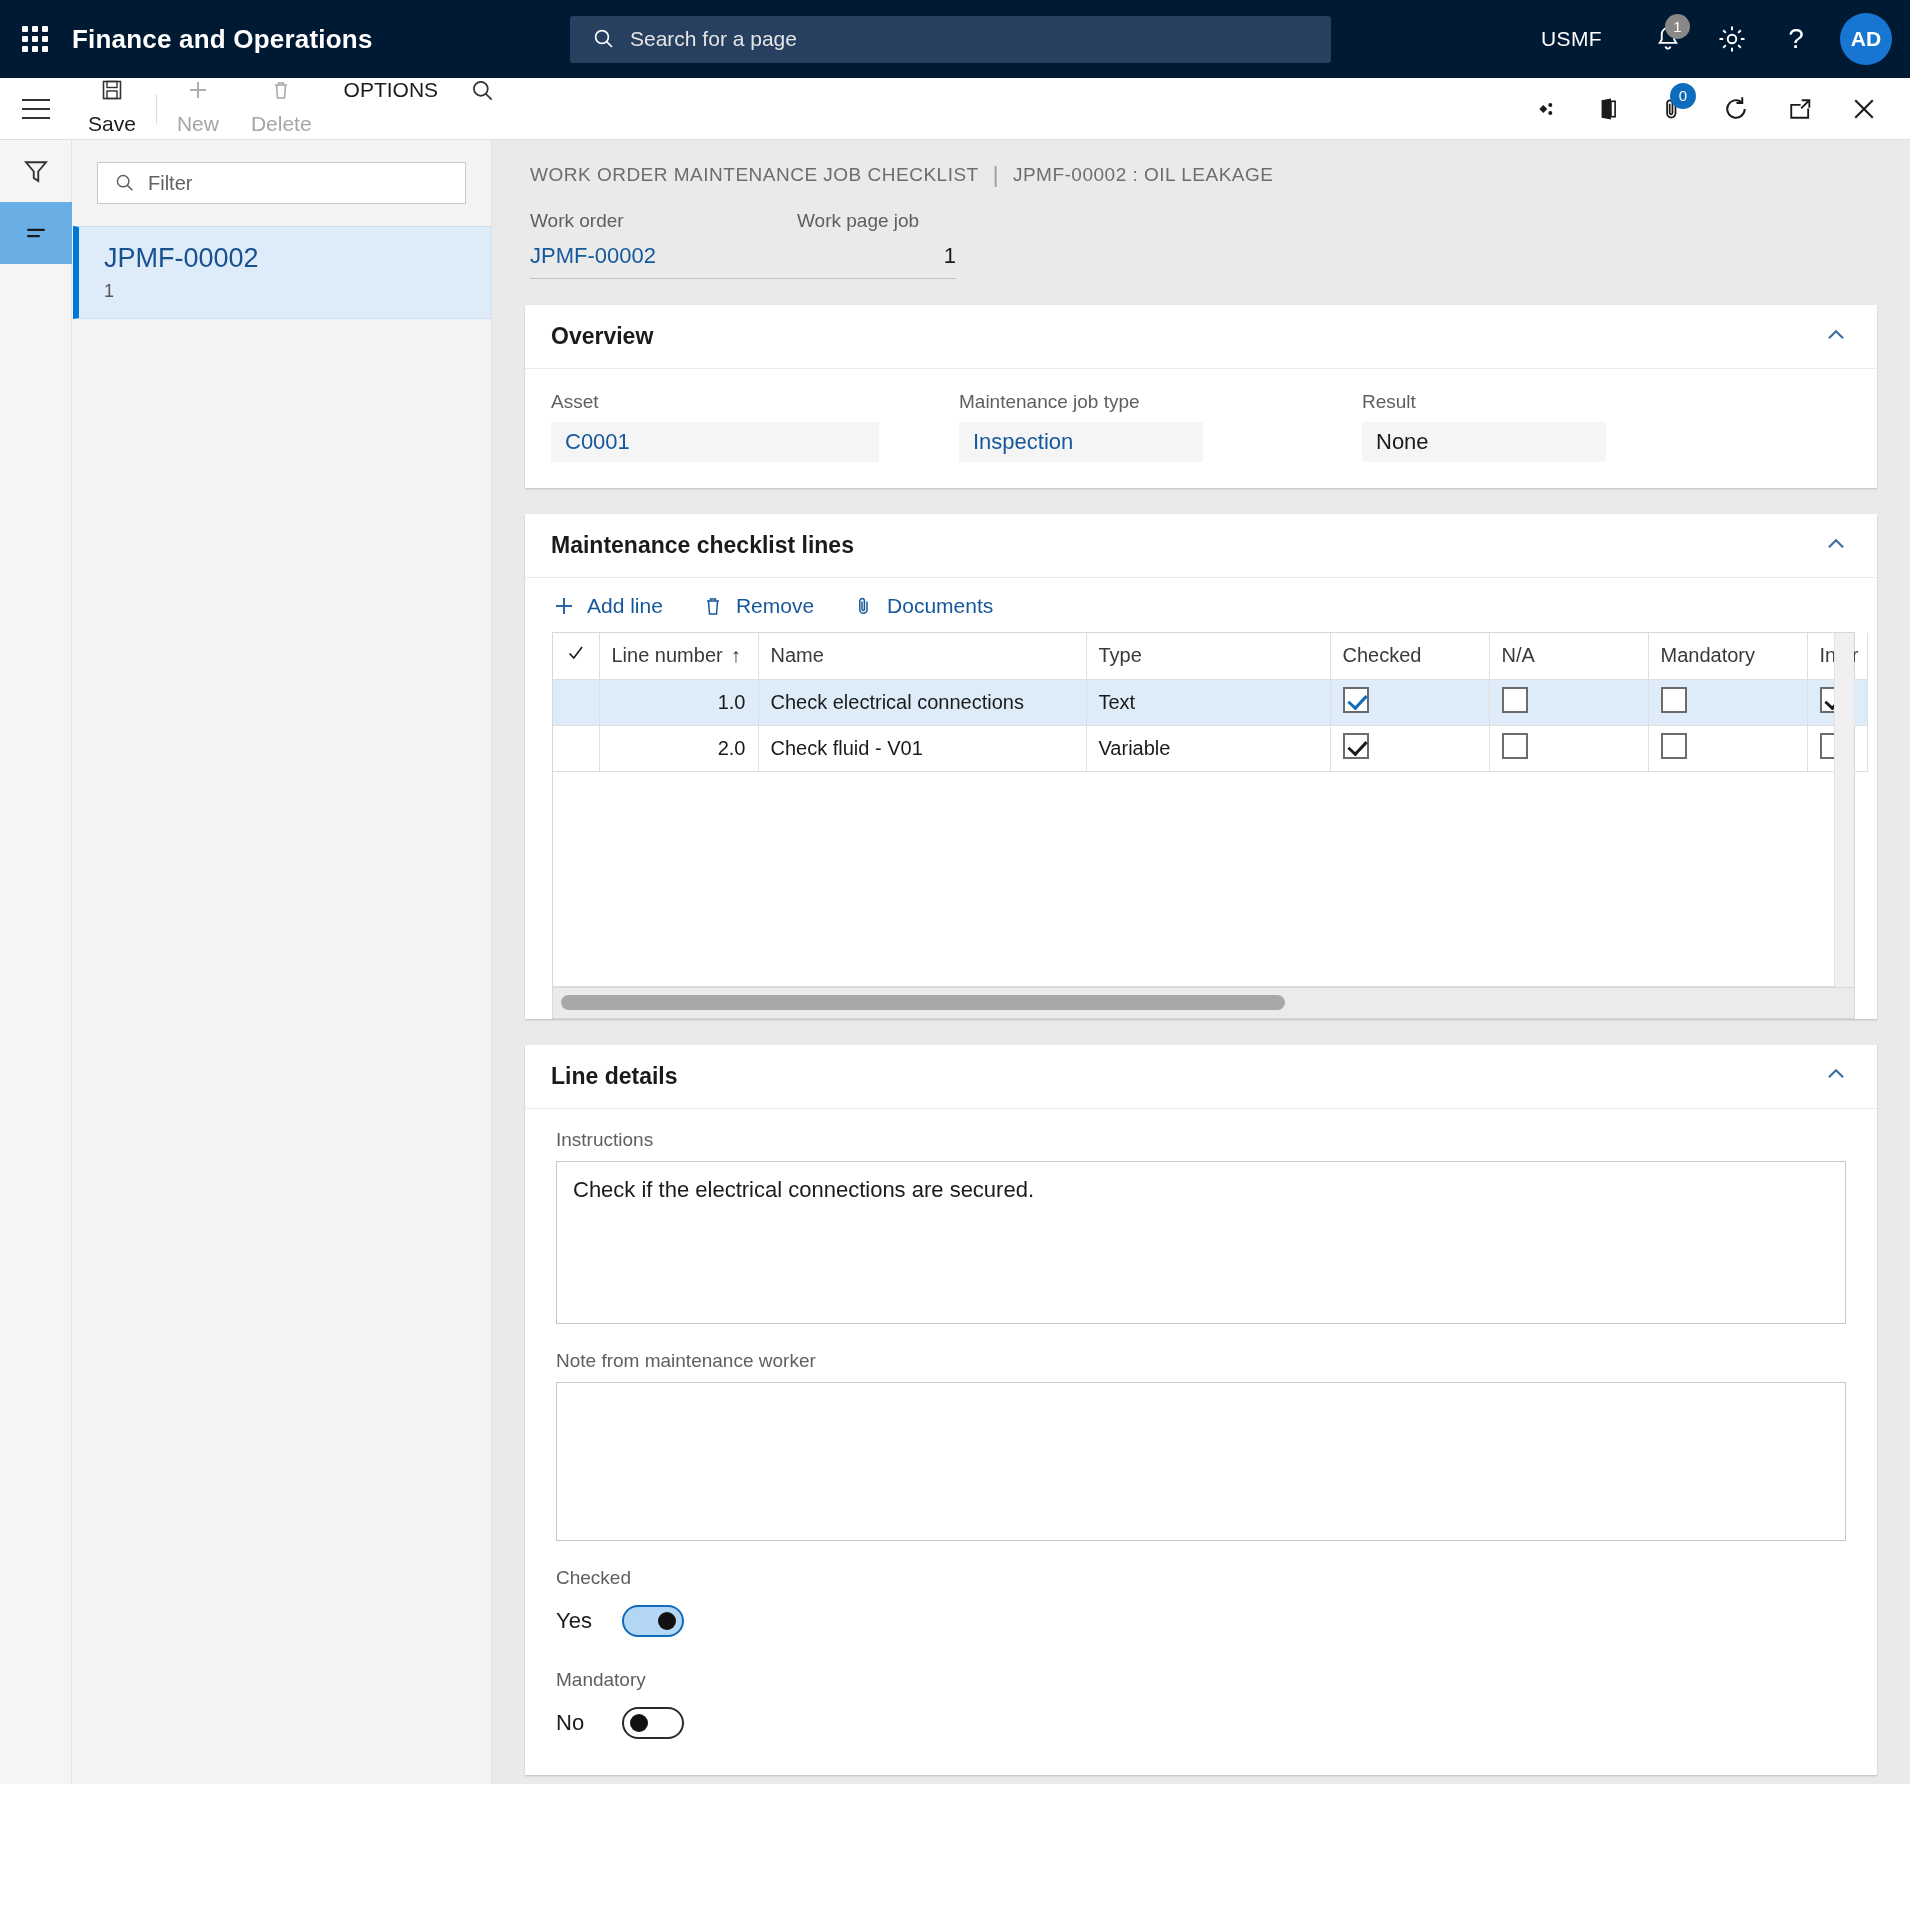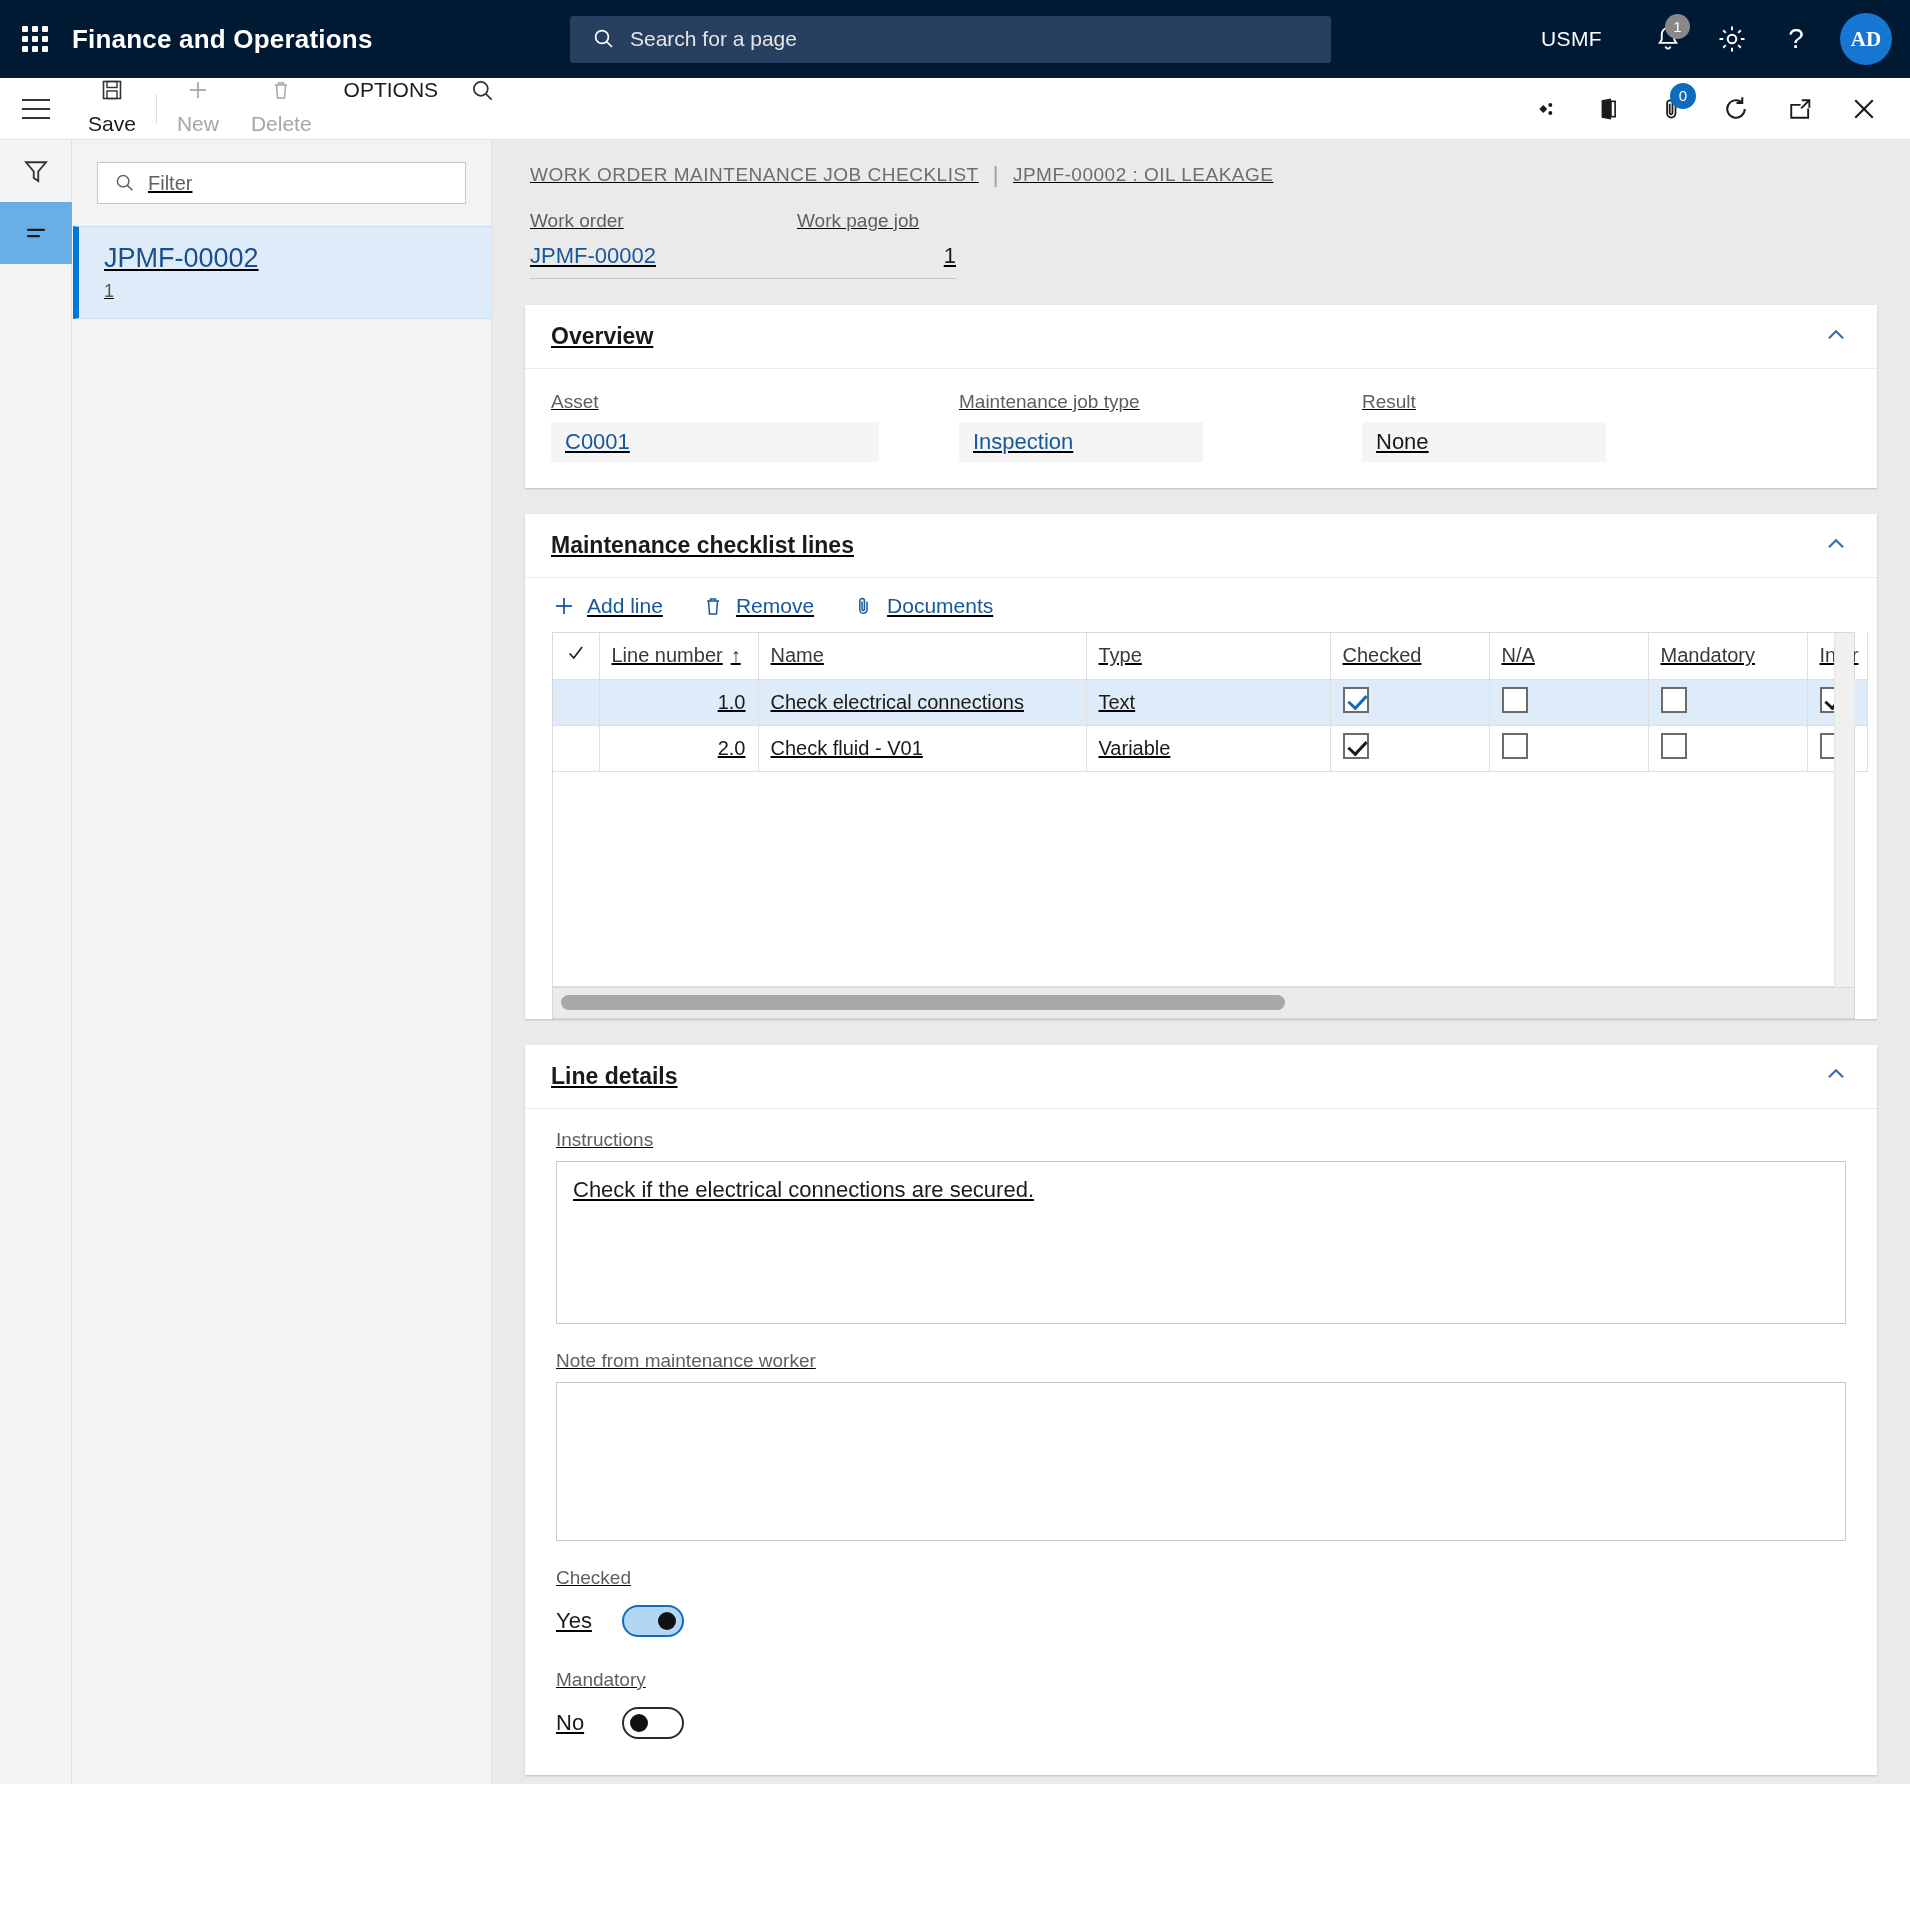--- a/index.html
+++ b/index.html
@@ -45,21 +45,21 @@
   .badge-grey {
     position: absolute; top: 6px; right: 10px;
     background: #8a8886; color: #ffffff; font-size: 15px;
     width: 25px; height: 25px; border-radius: 50%;
     display: flex; align-items: center; justify-content: center;
   }
   .avatar {
     width: 52px; height: 52px; border-radius: 50%; background: #1776d2;
     color: #ffffff; font-size: 21px; font-weight: 600;
     display: flex; align-items: center; justify-content: center;
-    margin-left: 12px; cursor: pointer; font-family: Liberation Serif, serif;
+    margin-left: 12px; cursor: pointer;
   }
 
   
   .actionbar {
     height: 62px; background: #ffffff; border-bottom: 1px solid #e0e0e0;
     display: flex; align-items: center; position: relative;
   }
   .hamburger {
     width: 72px; height: 62px; display: flex; align-items: center; justify-content: center;
     cursor: pointer;
@@ -82,21 +82,21 @@
     position: absolute; right: 14px; display: flex; align-items: center;
   }
   .badge-blue {
     position: absolute; top: 5px; right: 8px;
     background: #0f6cbd; color: #fff; font-size: 15px;
     width: 26px; height: 26px; border-radius: 50%;
     display: flex; align-items: center; justify-content: center;
   }
 
   
-  .body { display: flex; height: 1644px; text-decoration: underline; }
+  .body { display: flex; height: 1644px; }
 
   .railbar { width: 72px; background: #f5f5f5; border-right: 1px solid #e3e3e3; }
   .rail {
     width: 72px; height: 62px; display: flex; align-items: center; justify-content: center;
     cursor: pointer;
   }
   .rail.active { background: #69afe5; }
 
   .listpane {
     width: 420px; background: #f3f3f3; border-right: 1px solid #e0e0e0;

